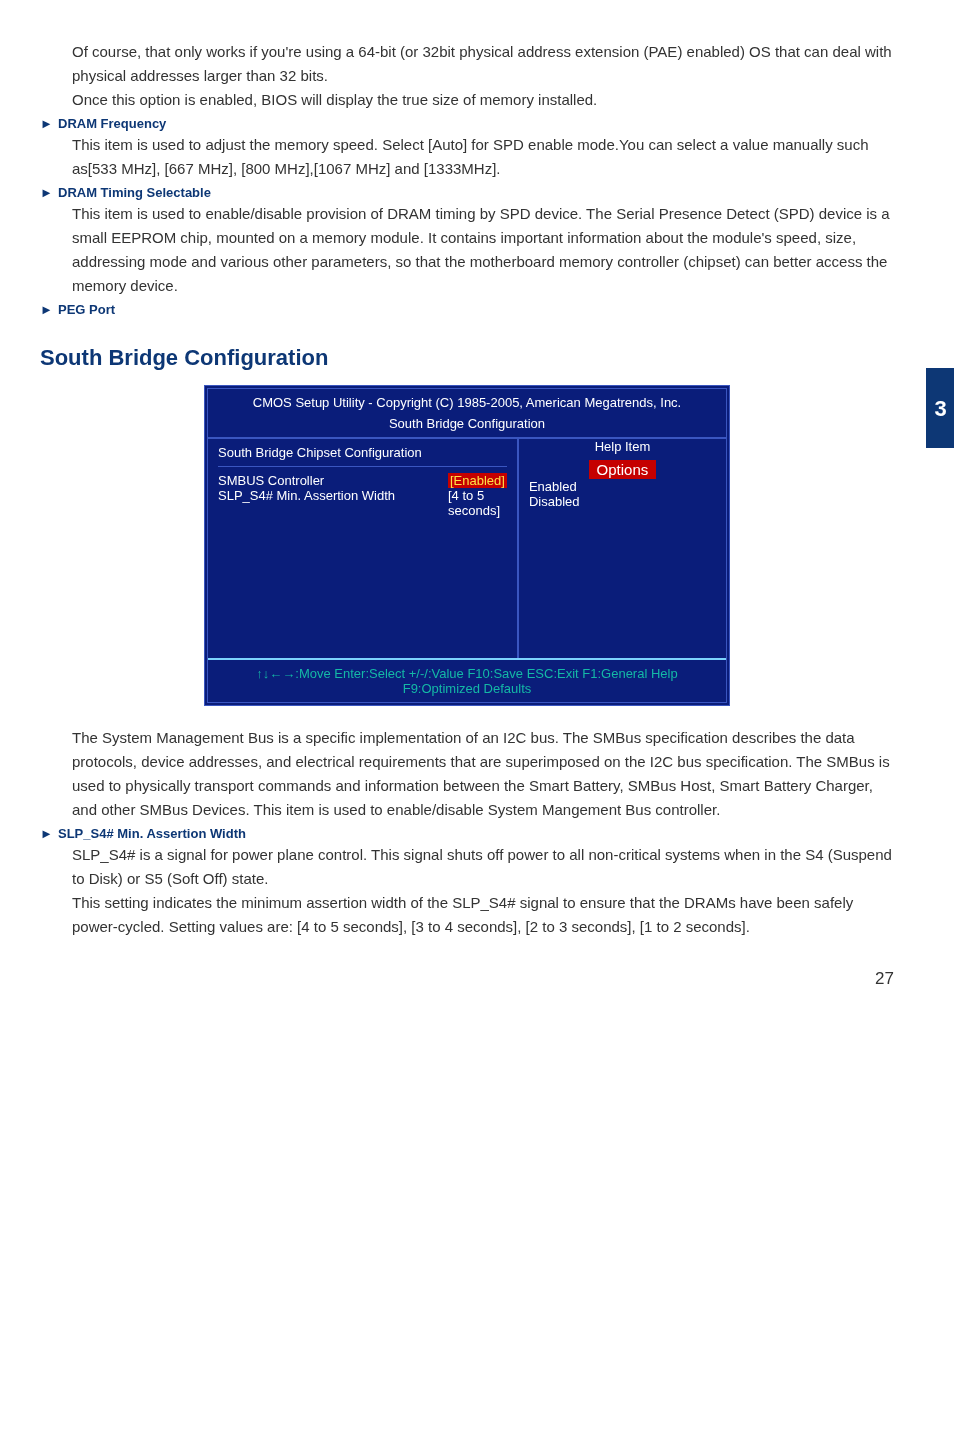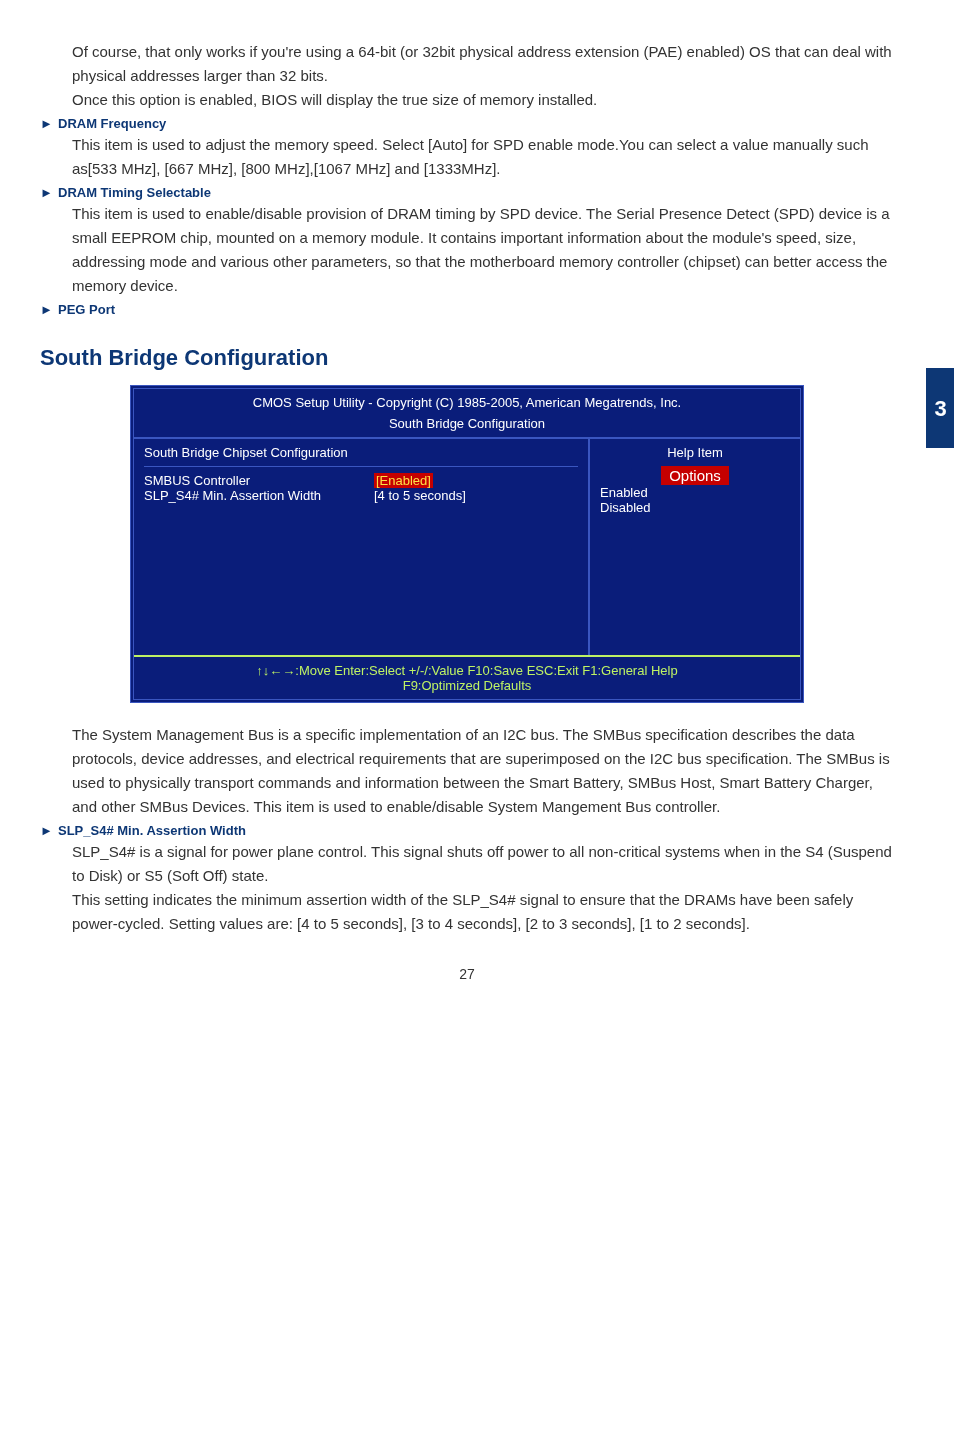--- a/index.html
+++ b/index.html
@@ -48,21 +48,21 @@
     font-weight: bold;
     font-size: 22px;
     margin: 28px 0 14px 0;
   }
   .bios-box-wrap {
     display: flex;
     justify-content: center;
     margin: 0 0 20px 0;
   }
   .bios-box {
-    width: 674px;
+    width: 526px;
     background: #0a1d7a;
     color: #fff;
     font-family: Arial, sans-serif;
     font-size: 13px;
     border: 4px double #3a56c0;
     box-sizing: border-box;
   }
   .bios-title {
     text-align: center;
     padding: 6px 8px;
@@ -83,48 +83,48 @@
     border-right: 2px solid #3a56c0;
     position: relative;
   }
   .bios-row-head {
     border-bottom: 1px solid #3a56c0;
     padding-bottom: 6px;
     margin-bottom: 6px;
   }
   .bios-right {
     width: 190px;
-    padding: 6px 10px 140px 10px;
+    padding: 0 10px 140px 10px;
     text-align: center;
   }
   .bios-right-body {
     text-align: left;
     margin-top: 6px;
   }
   .options-tag {
     display: inline-block;
     background: #c50000;
     color: #fff;
     padding: 1px 8px;
     font-size: 15px;
   }
   .enabled-tag {
     background: #c50000;
     color: #fde047;
     padding: 0 2px;
   }
   .bios-footer {
-    border-top: 2px solid #bef264;
+    border-top: 2px solid #7dd3fc;
     text-align: center;
     padding: 6px 4px;
-    color: #bef264;
+    color: #14b8a6;
   }
   .page-num {
-    text-align: center;
-    font-size: 14px;
+    text-align: right;
+    font-size: 17px;
     margin-top: 30px;
   }
   .bios-kv {
     display: flex;
     gap: 20px;
   }
   .bios-kv .k { flex: 0 0 210px; }
 </style>
 </head>
 <body>

